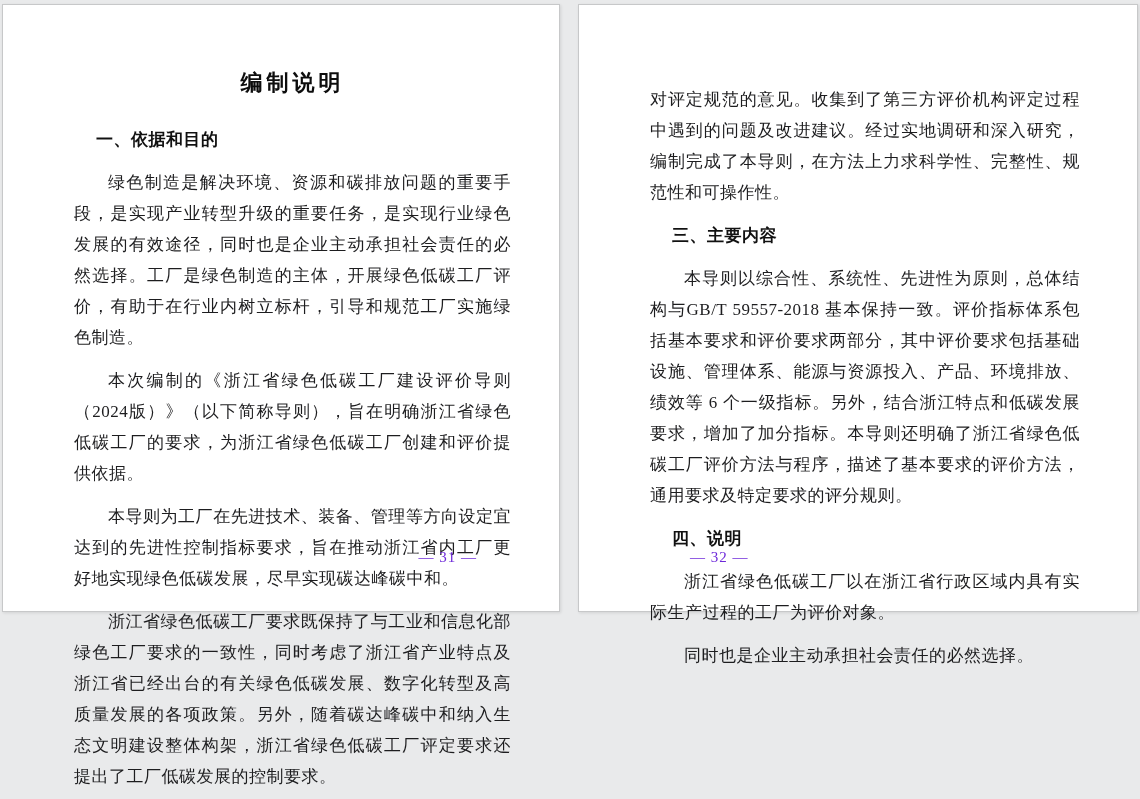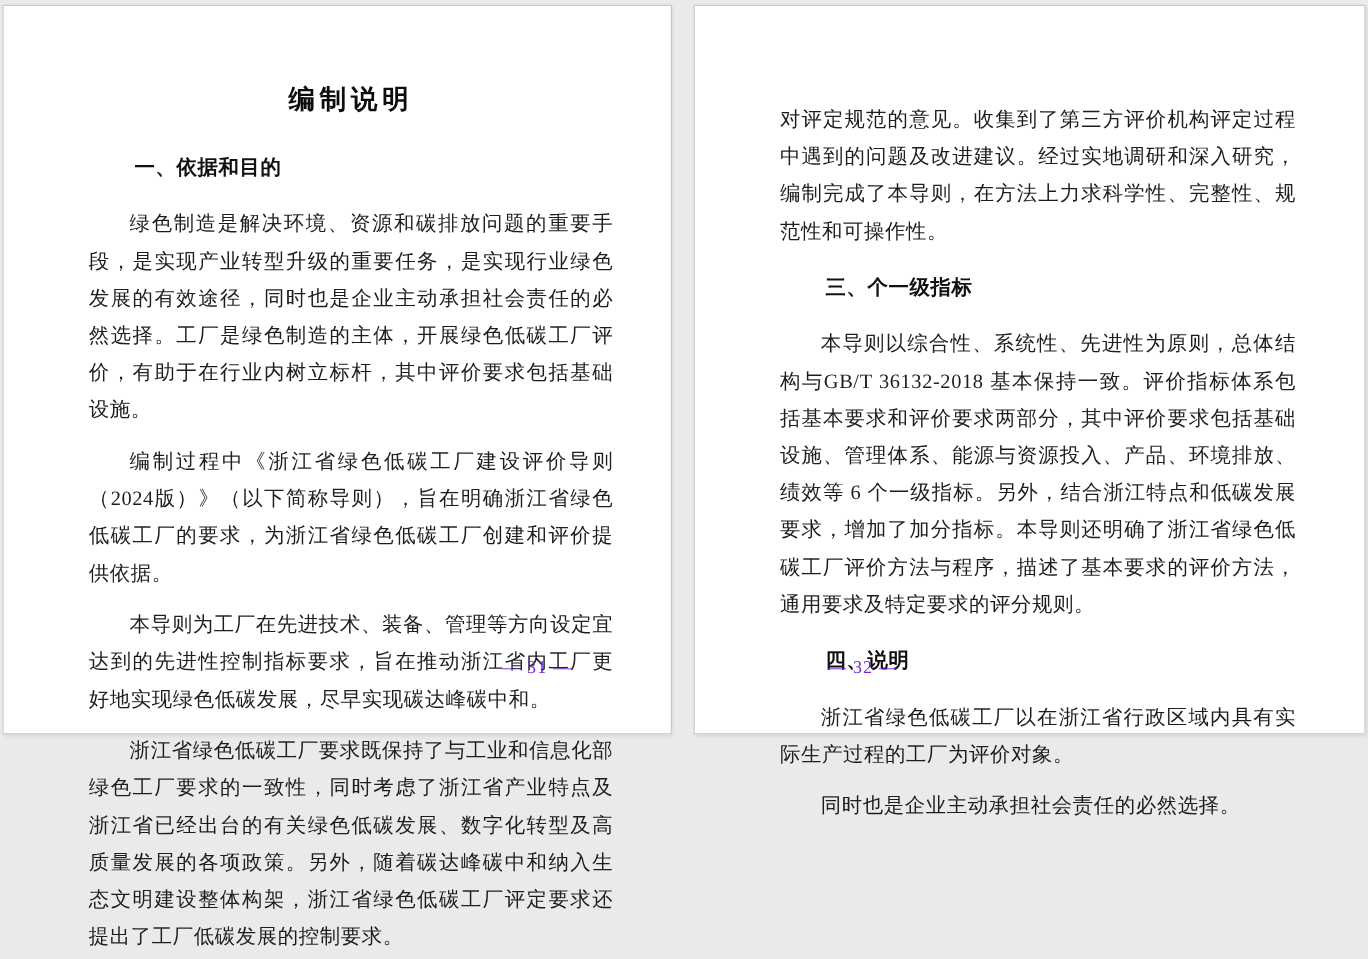--- a/index.html
+++ b/index.html
@@ -29,21 +29,21 @@
     margin: 0 0 26px 0;
     font-size: 22px;
     line-height: 30px;
     font-weight: bold;
     letter-spacing: 4px;
     text-align: center;
     color: #0d0d0d;
     font-family: "Liberation Serif", "DejaVu Serif", serif;
   }
   h2.sec-heading {
-    margin: 16px;
+    margin: 0;
     font-size: 17px;
     line-height: 31px;
     font-weight: bold;
     text-indent: 2em;
     color: #111111;
     letter-spacing: 0.5px;
     font-family: "Liberation Sans", "DejaVu Sans", sans-serif;
   }
   p.body-para {
     margin: 12px;
@@ -69,35 +69,35 @@
   .page-right .page-footer { left: 79px; }
 </style>
 </head>
 <body>
 
 <div class="page page-left">
   <div class="inner">
     <h1 class="doc-title">编制说明</h1>
 
     <h2 class="sec-heading">一、依据和目的</h2>
-    <p class="body-para">绿色制造是解决环境、资源和碳排放问题的重要手段，是实现产业转型升级的重要任务，是实现行业绿色发展的有效途径，同时也是企业主动承担社会责任的必然选择。工厂是绿色制造的主体，开展绿色低碳工厂评价，有助于在行业内树立标杆，其中评价要求包括基础设施。</p>
-    <p class="body-para">编制过程中《浙江省绿色低碳工厂建设评价导则（2024版）》（以下简称导则），旨在明确浙江省绿色低碳工厂的要求，为浙江省绿色低碳工厂创建和评价提供依据。</p>
+    <p class="body-para">绿色制造是解决环境、资源和碳排放问题的重要手段，是实现产业转型升级的重要任务，是实现行业绿色发展的有效途径，同时也是企业主动承担社会责任的必然选择。工厂是绿色制造的主体，开展绿色低碳工厂评价，有助于在行业内树立标杆，引导和规范工厂实施绿色制造。</p>
+    <p class="body-para">本次编制的《浙江省绿色低碳工厂建设评价导则（2024版）》（以下简称导则），旨在明确浙江省绿色低碳工厂的要求，为浙江省绿色低碳工厂创建和评价提供依据。</p>
     <p class="body-para">本导则为工厂在先进技术、装备、管理等方向设定宜达到的先进性控制指标要求，旨在推动浙江省内工厂更好地实现绿色低碳发展，尽早实现碳达峰碳中和。</p>
     <p class="body-para">浙江省绿色低碳工厂要求既保持了与工业和信息化部绿色工厂要求的一致性，同时考虑了浙江省产业特点及浙江省已经出台的有关绿色低碳发展、数字化转型及高质量发展的各项政策。另外，随着碳达峰碳中和纳入生态文明建设整体构架，浙江省绿色低碳工厂评定要求还提出了工厂低碳发展的控制要求。</p>
 
     <h2 class="sec-heading">二、本次编制的</h2>
   </div>
   <div class="page-footer">— 31 —</div>
 </div>
 
 <div class="page page-right">
   <div class="inner">
     <p class="body-para no-indent">对评定规范的意见。收集到了第三方评价机构评定过程中遇到的问题及改进建议。经过实地调研和深入研究，编制完成了本导则，在方法上力求科学性、完整性、规范性和可操作性。</p>
 
-    <h2 class="sec-heading">三、个一级指标</h2>
-    <p class="body-para">本导则以综合性、系统性、先进性为原则，总体结构与GB/T 36132-2018 基本保持一致。评价指标体系包括基本要求和评价要求两部分，其中评价要求包括基础设施、管理体系、能源与资源投入、产品、环境排放、绩效等 6 个一级指标。另外，结合浙江特点和低碳发展要求，增加了加分指标。本导则还明确了浙江省绿色低碳工厂评价方法与程序，描述了基本要求的评价方法，通用要求及特定要求的评分规则。</p>
+    <h2 class="sec-heading">三、主要内容</h2>
+    <p class="body-para">本导则以综合性、系统性、先进性为原则，总体结构与GB/T 59557-2018 基本保持一致。评价指标体系包括基本要求和评价要求两部分，其中评价要求包括基础设施、管理体系、能源与资源投入、产品、环境排放、绩效等 6 个一级指标。另外，结合浙江特点和低碳发展要求，增加了加分指标。本导则还明确了浙江省绿色低碳工厂评价方法与程序，描述了基本要求的评价方法，通用要求及特定要求的评分规则。</p>
 
     <h2 class="sec-heading">四、说明</h2>
     <p class="body-para">浙江省绿色低碳工厂以在浙江省行政区域内具有实际生产过程的工厂为评价对象。</p>
     <p class="body-para">同时也是企业主动承担社会责任的必然选择。</p>
   </div>
   <div class="page-footer">— 32 —</div>
 </div>
 
 </body></html>

